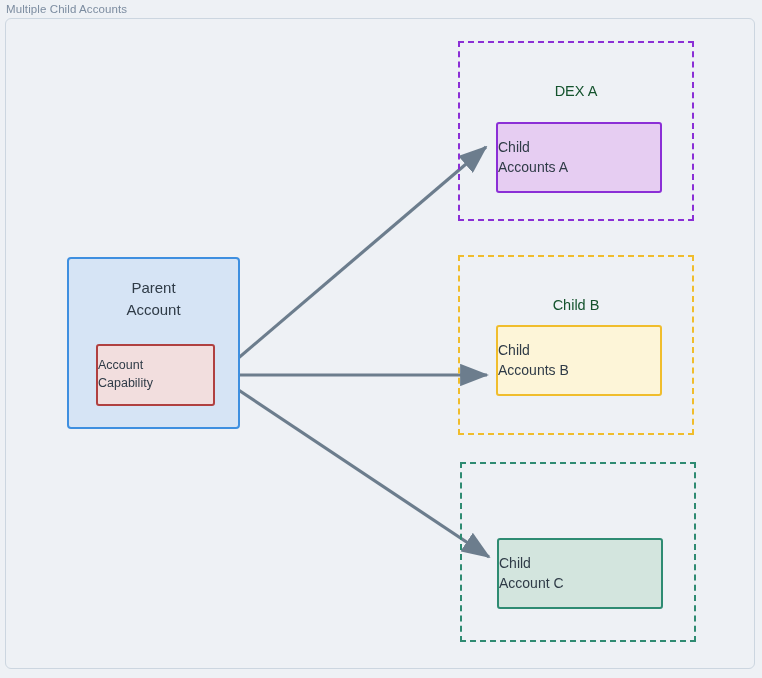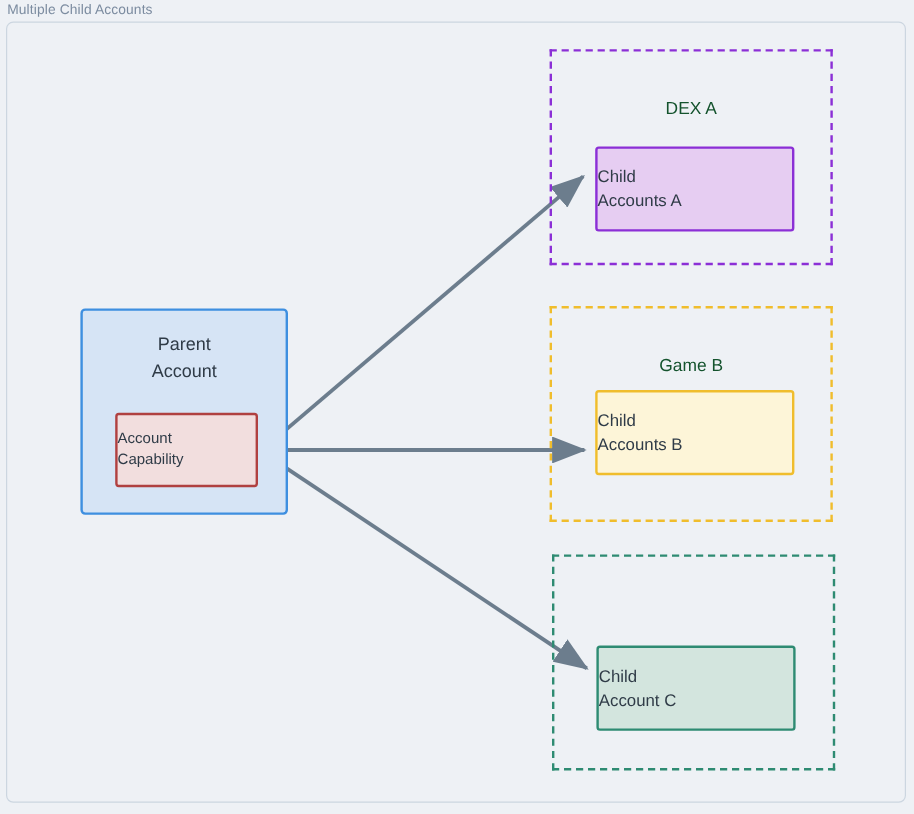--- a/index.html
+++ b/index.html
@@ -205,21 +205,21 @@
 
   <div class="group" id="group-dex-a">
     <div class="group-label">DEX A</div>
     <div class="node" id="child-account-a">
       <span class="node-line">Child</span>
       <span class="node-line">Accounts A</span>
     </div>
   </div>
 
   <div class="group" id="group-defi-b">
-    <div class="group-label">Game B</div>
+    <div class="group-label">Child B</div>
     <div class="node" id="child-account-b">
       <span class="node-line">Child</span>
       <span class="node-line">Accounts B</span>
     </div>
   </div>
 
   <div class="group" id="group-game-c">
     <div class="node" id="child-account-c">
       <span class="node-line">Child</span>
       <span class="node-line">Account C</span>

